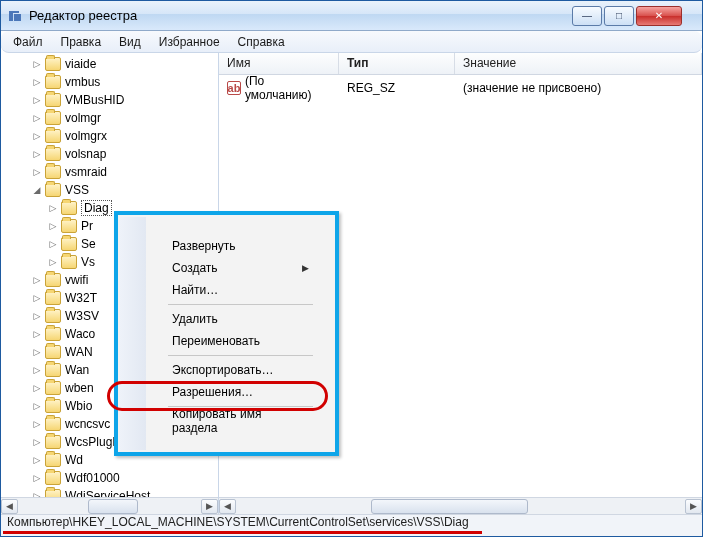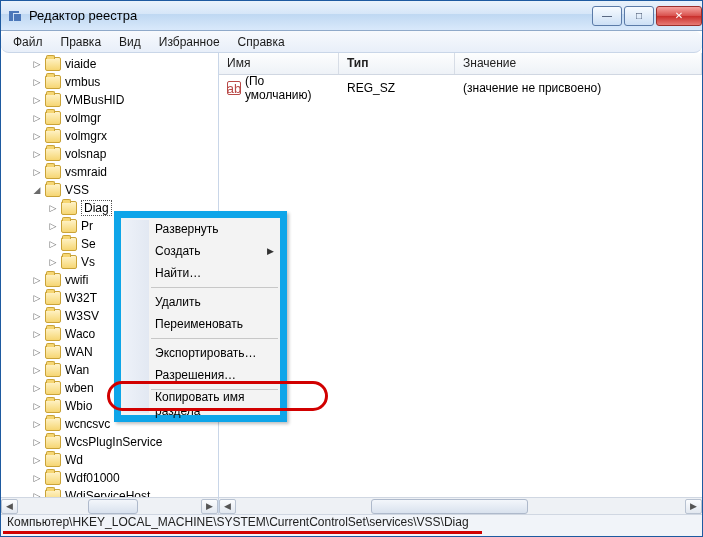--- a/index.html
+++ b/index.html
@@ -1,19 +1,19 @@
 <!DOCTYPE html>
 <html><head>
 <meta charset="utf-8">
 <style>
 * { margin: 0; padding: 0; box-sizing: border-box; font-family: "Segoe UI", Tahoma, sans-serif; font-size: 12px; }
 body { background: #fff; }
 .window { width: 703px; height: 537px; border: 1px solid #1e5aa0; display: flex; flex-direction: column; background: #fff; position: relative; }
 
-.titlebar { height: 30px; background: linear-gradient(#eaf2fb,#d6e6f8 45%,#bfd8f2 46%,#d9e9fb); display: flex; align-items: center; padding: 0 0 0 6px; border-bottom: 1px solid #8fa9c9; }
+.titlebar { height: 30px; background: linear-gradient(#eaf2fb,#d6e6f8 45%,#bfd8f2 46%,#d9e9fb); display: flex; align-items: center; padding: 0 20px 0 6px; border-bottom: 1px solid #8fa9c9; }
 .titlebar .icon { width: 16px; height: 16px; margin-right: 6px; }
 .titlebar .title { flex: 1; color: #000; font-size: 13px; }
 .win-btns { display: flex; gap: 2px; }
 .win-btn { width: 30px; height: 20px; border: 1px solid #5b7ba8; border-radius: 3px; background: linear-gradient(#f7fbff,#cde0f5); display: flex; align-items: center; justify-content: center; font-size: 10px; color: #2c3d5a; cursor: default; }
 .win-btn.close { width: 46px; background: linear-gradient(#f6a5a0,#d9534f 48%,#c9302c 52%,#e77a75); color: #fff; border-color: #9b2f2b; }
 
 .menubar { height: 22px; background: linear-gradient(#f7f9fd,#e8eff9); border-bottom: 1px solid #c9d6e8; display: flex; align-items: center; padding: 0 4px; gap: 2px; border-radius: 8px; }
 .menubar .menu { padding: 2px 8px; color: #1a1a1a; }
 
 .workspace { flex: 1; display: flex; min-height: 0; }
@@ -34,31 +34,31 @@
 .col { padding: 3px 8px; border-right: 1px solid #d7dde6; color: #222; }
 .col.name { width: 120px; }
 .col.type { width: 116px; font-weight: bold; }
 .col.value { flex: 1; }
 .list-body { flex: 1; padding: 4px 0; }
 .row { display: flex; align-items: center; height: 18px; }
 .row .cell { padding: 0 8px; }
 .row .cell.name { width: 120px; display: flex; align-items: center; gap: 4px; }
 .row .cell.type { width: 116px; }
 .row .cell.value { flex: 1; }
-.val-icon { width: 14px; height: 14px; border: 1px solid #b94a48; background: #fff; display: inline-flex; align-items: center; justify-content: center; color: #b94a48; font-size: 13px; font-weight: normal; border-radius: 2px; }
+.val-icon { width: 14px; height: 14px; border: 1px solid #b94a48; background: #fff; display: inline-flex; align-items: center; justify-content: center; color: #b94a48; font-size: 11px; font-weight: bold; border-radius: 2px; }
 
 .hscroll { height: 17px; background: #eef1f5; border-top: 1px solid #d0d7e2; display: flex; align-items: center; }
 .hscroll .arrow { width: 17px; height: 15px; background: linear-gradient(#fbfcfe,#e2e8f0); border: 1px solid #b8c2d1; border-radius: 2px; display: flex; align-items: center; justify-content: center; font-size: 9px; color: #555; }
 .hscroll .track { flex: 1; height: 15px; position: relative; margin: 0 1px; }
 .hscroll .thumb { position: absolute; top: 0; height: 15px; background: linear-gradient(#f3f6fb,#d9e2ee); border: 1px solid #aeb9cb; border-radius: 3px; }
 
 .statusbar { height: 22px; background: #f1f4f9; border-top: 1px solid #d0d7e2; display: flex; align-items: flex-start; padding: 0 6px; color: #222; }
 .red-underline { position: absolute; left: 2px; right: 220px; bottom: 2px; height: 3px; background: #d10000; }
 
-.ctxmenu { position: absolute; left: 113px; top: 210px; width: 173px; background: #f3f3f3; border: 7px solid #0ea5e9; box-shadow: 2px 2px 3px rgba(0,0,0,.25); padding: 0; z-index: 10; }
+.ctxmenu { position: absolute; left: 113px; top: 210px; width: 225px; background: #f3f3f3; border: 4px solid #0ea5e9; box-shadow: 2px 2px 3px rgba(0,0,0,.25); padding: 20px; z-index: 10; }
 .ctxmenu .strip { position: absolute; left: 2px; top: 2px; bottom: 2px; width: 26px; background: linear-gradient(90deg,#eef2f9,#e2e8f2); }
 .ctxmenu .item { position: relative; height: 22px; display: flex; align-items: center; padding-left: 34px; padding-right: 18px; color: #000; }
 .ctxmenu .sep { height: 1px; background: #c7c7c7; margin: 3px 2px 3px 30px; }
 .ctxmenu .sub-arrow { position: absolute; right: 6px; font-size: 9px; color: #333; }
 .highlight-oval { position: absolute; left: 106px; top: 380px; width: 221px; height: 30px; border: 3px solid #d10000; border-radius: 16px; z-index: 20; pointer-events: none; }
 
 svg.regicon path { fill: #4b77b9; }
 </style>
 </head>
 <body>

